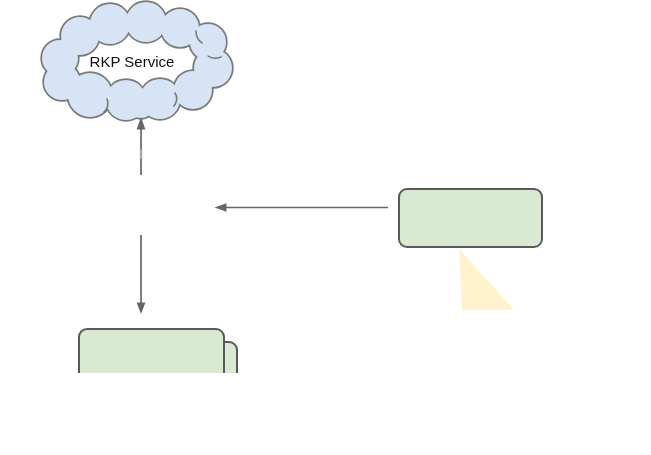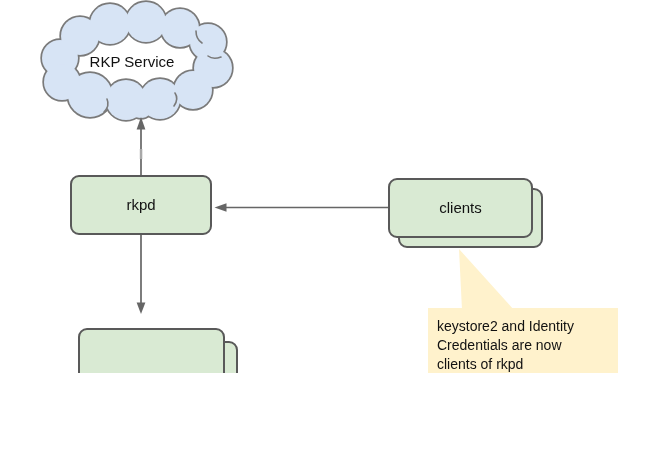--- a/index.html
+++ b/index.html
@@ -116,25 +116,20 @@
     <polygon class="edge-head" points="141,314 136.6,302.5 145.4,302.5"></polygon>
 
     <line class="edge-line" x1="226" y1="207.5" x2="388" y2="207.5"></line>
     <polygon class="edge-head" points="214.5,207.5 226.5,203.2 226.5,211.8"></polygon>
 
     <polygon class="callout-tail-poly" points="459,249 514,310 462,310"></polygon>
   </svg>
 
   <div class="cloud-label">RKP Service</div>
 
-  <div class="node" style="left:70px; top:175px; width:142px; height:60px;">rkpd</div>
 
   <div class="node back" style="left:398px; top:188px; width:145px; height:60px;"></div>
-  <div class="node" style="left:388px; top:178px; width:145px; height:60px;">clients</div>
 
   <div class="node back" style="left:91px; top:341px; width:147px; height:60px;"></div>
   <div class="node back" style="left:78px; top:328px; width:147px; height:60px;"></div>
 
-  <div class="callout">keystore2 and Identity
-Credentials are now
-clients of rkpd</div>
 
 </div>
 
 </body></html>

